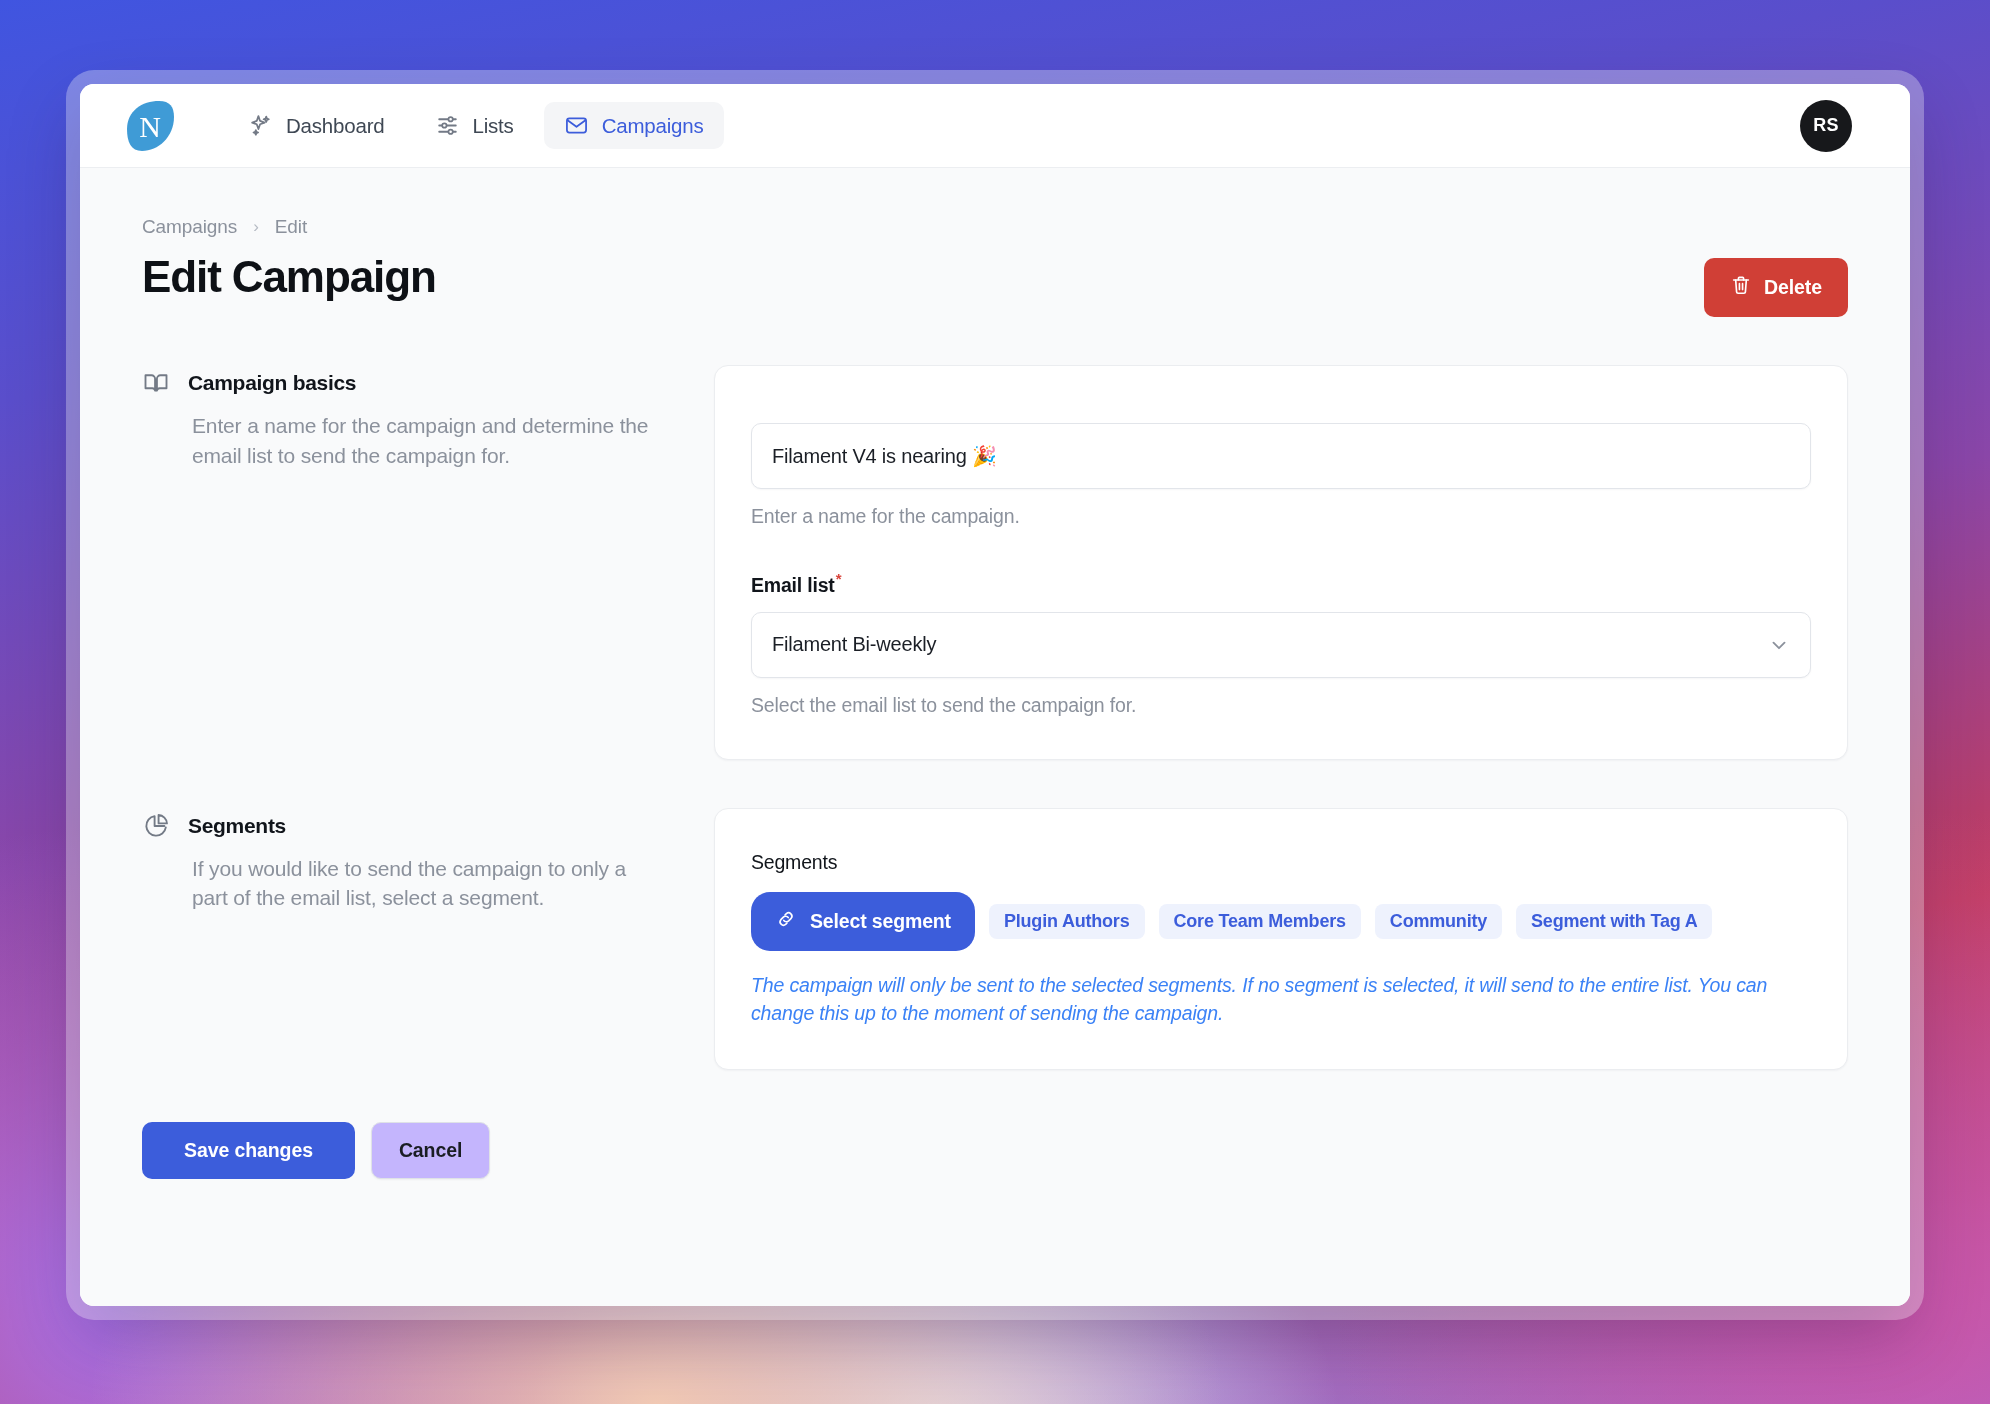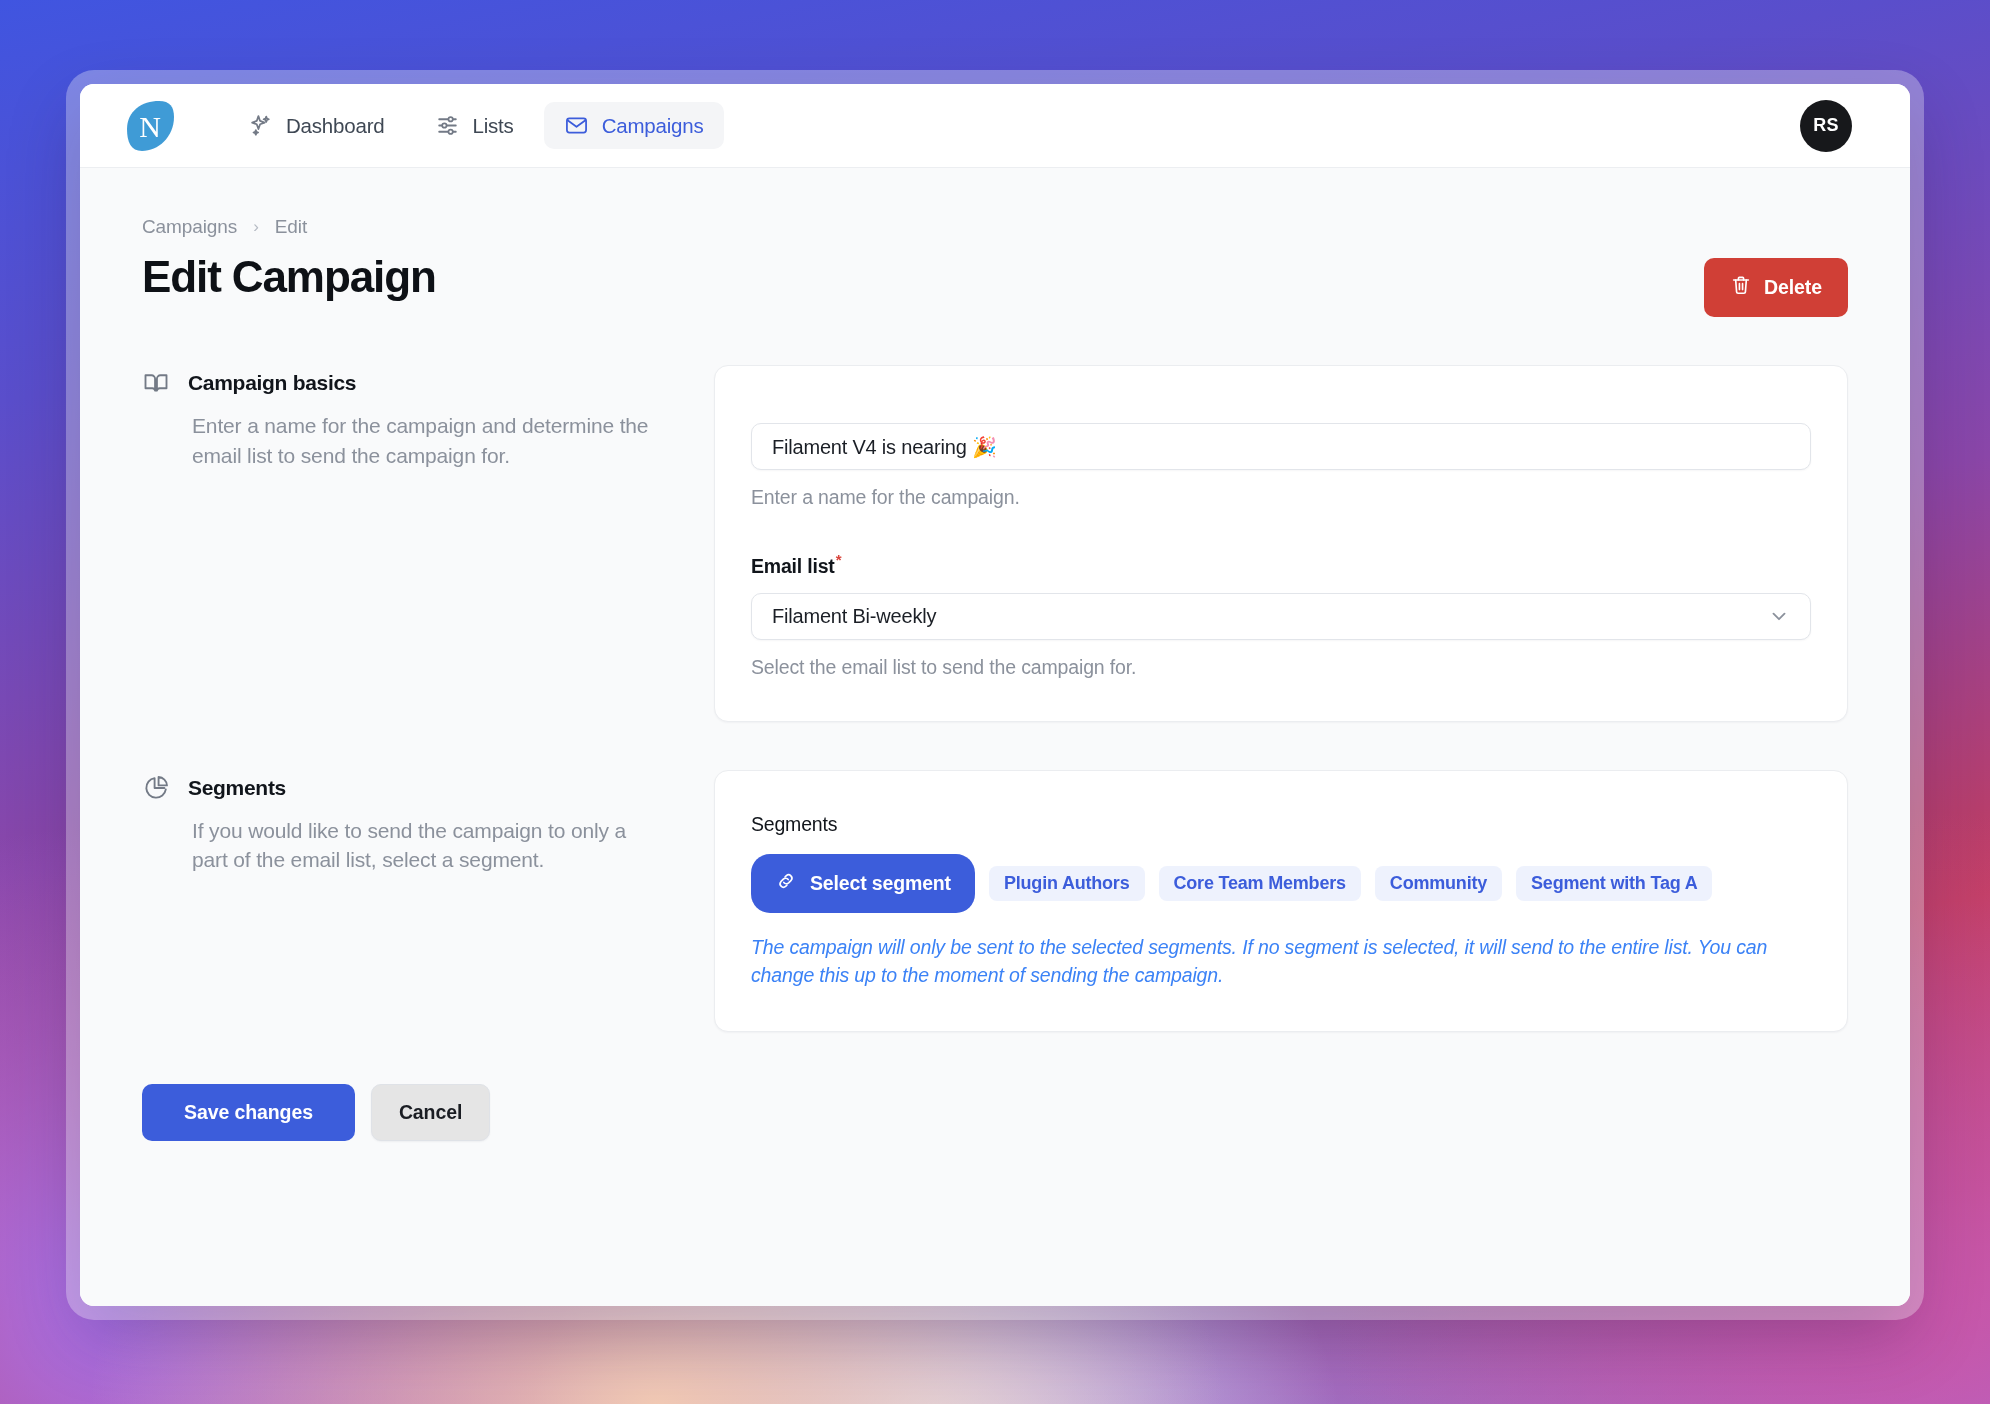--- a/index.html
+++ b/index.html
@@ -83,21 +83,21 @@
   .page-title { font-size: 44px; font-weight: 700; color: #0e1116; letter-spacing: -1.1px; line-height: 1.15; }
 
   .btn {
     display: inline-flex; align-items: center; gap: 12px;
     border-radius: 10px; font-size: 19.5px; font-weight: 600;
     cursor: pointer; border: none; letter-spacing: -0.1px;
     font-family: "Liberation Sans", sans-serif;
   }
   .btn-danger { background: #d03f36; color: #ffffff; padding: 16px 26px; margin-top: 6px; }
   .btn-primary { background: #3c5ddb; color: #ffffff; padding: 17px 42px; }
-  .btn-secondary { background: #e5e5e5; color: #1a1d23; padding: 16px 27px; border: 1px solid #dfe2e7; box-shadow: 0 1px 2px rgba(16,24,40,0.05); }
+  .btn-secondary { background: #c4b5fd; color: #1a1d23; padding: 16px 27px; border: 1px solid #dfe2e7; box-shadow: 0 1px 2px rgba(16,24,40,0.05); }
 
   
   .section { display: flex; gap: 52px; margin-top: 48px; }
   .section-aside { width: 520px; flex: 0 0 520px; padding-top: 4px; }
   .aside-head { display: flex; align-items: center; gap: 18px; }
   .aside-icon { width: 28px; height: 28px; flex: 0 0 28px; color: #737a86; }
   .aside-title { font-size: 21px; font-weight: 700; color: #11151b; letter-spacing: -0.3px; }
   .aside-desc { margin-top: 14px; margin-left: 50px; font-size: 21px; line-height: 1.42; color: #8b919c; letter-spacing: -0.15px; }
 
   .card {
@@ -107,21 +107,21 @@
     border-radius: 14px;
     box-shadow: 0 1px 2px rgba(16,24,40,0.04);
     padding: 42px 36px;
   }
 
   .field + .field { margin-top: 42px; }
   .field-label { font-size: 19.5px; font-weight: 700; color: #11151b; letter-spacing: -0.2px; }
   .req { color: #d9443c; font-size: 15px; vertical-align: super; margin-left: 1px; }
   .control {
     margin-top: 15px;
-    height: 47px;
+    height: 66px;
     border: 1px solid #e2e5ea;
     border-radius: 10px;
     background: #ffffff;
     box-shadow: 0 1px 2px rgba(16,24,40,0.04);
     display: flex; align-items: center;
     padding: 0 20px;
     font-size: 20px; color: #1b1f26; letter-spacing: -0.2px;
     cursor: text;
   }
   .control.select { cursor: pointer; justify-content: space-between; }

